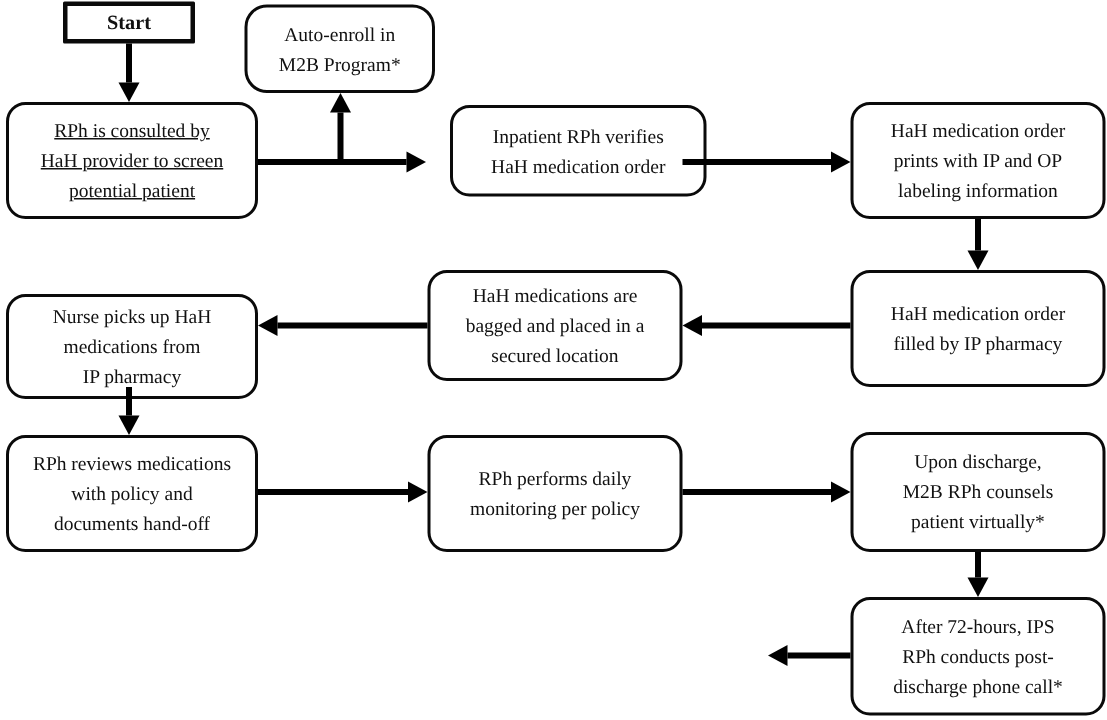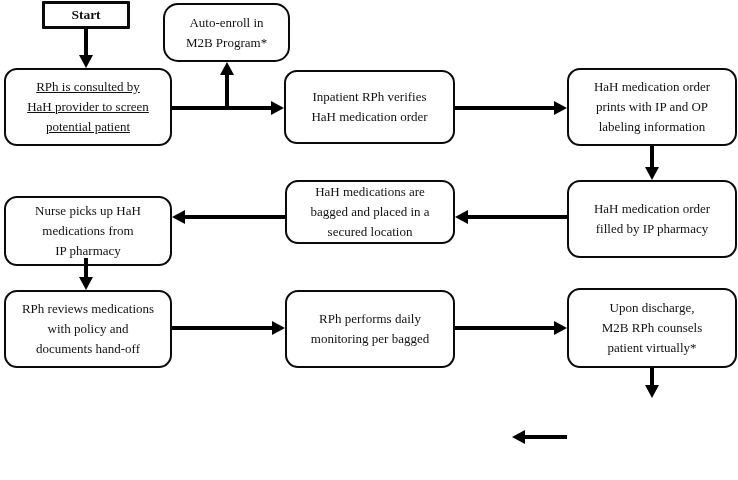--- a/index.html
+++ b/index.html
@@ -49,49 +49,52 @@
 
   <div class="node terminator" style="left:42px; top:1px; width:88px; height:28px;">Start</div>
 
   <div class="node process" style="left:163px; top:3px; width:127px; height:59px; border-radius:15px;">Auto-enroll in
 M2B Program*</div>
 
   <div class="node process" style="left:4px; top:68px; width:168px; height:78px;text-decoration:underline;">RPh is consulted by
 HaH provider to screen
 potential patient</div>
 
-  <div class="node process" style="left:284px; top:70px; width:171px; height:74px;">Inpatient RPh verifies
+  <div class="node process" style="left:300px; top:70px; width:171px; height:61px;">Inpatient RPh verifies
 HaH medication order</div>
 
   <div class="node process" style="left:567px; top:68px; width:170px; height:78px;">HaH medication order
 prints with IP and OP
 labeling information</div>
 
   <div class="node process" style="left:567px; top:180px; width:170px; height:78px;">HaH medication order
 filled by IP pharmacy</div>
 
-  <div class="node process" style="left:285px; top:180px; width:170px; height:64px;">HaH medications are
+  <div class="node process" style="left:285px; top:180px; width:170px; height:74px;">HaH medications are
 bagged and placed in a
 secured location</div>
 
   <div class="node process" style="left:4px; top:180px; width:168px; height:70px;margin-top:16px;">Nurse picks up HaH
 medications from
 IP pharmacy</div>
 
   <div class="node process" style="left:4px; top:290px; width:168px; height:78px;">RPh reviews medications
 with policy and
 documents hand-off</div>
 
   <div class="node process" style="left:285px; top:290px; width:170px; height:78px;">RPh performs daily
-monitoring per bagged</div>
+monitoring per policy</div>
 
   <div class="node process" style="left:567px; top:288px; width:170px; height:80px;">Upon discharge,
 M2B RPh counsels
 patient virtually*</div>
 
+  <div class="node process" style="left:567px; top:398px; width:170px; height:79px;">After 72-hours, IPS
+RPh conducts post-
+discharge phone call*</div>
 
 
   <div>
     <div class="stem" style="left:84px; top:29px; width:4px; height:26px;"></div>
     <div class="head head-down" style="left:79px; top:55px;"></div>
   </div>
 
   <div>
     <div class="stem" style="left:172px; top:106px; width:99px; height:4px;"></div>
     <div class="head head-right" style="left:271px; top:101px;"></div>

